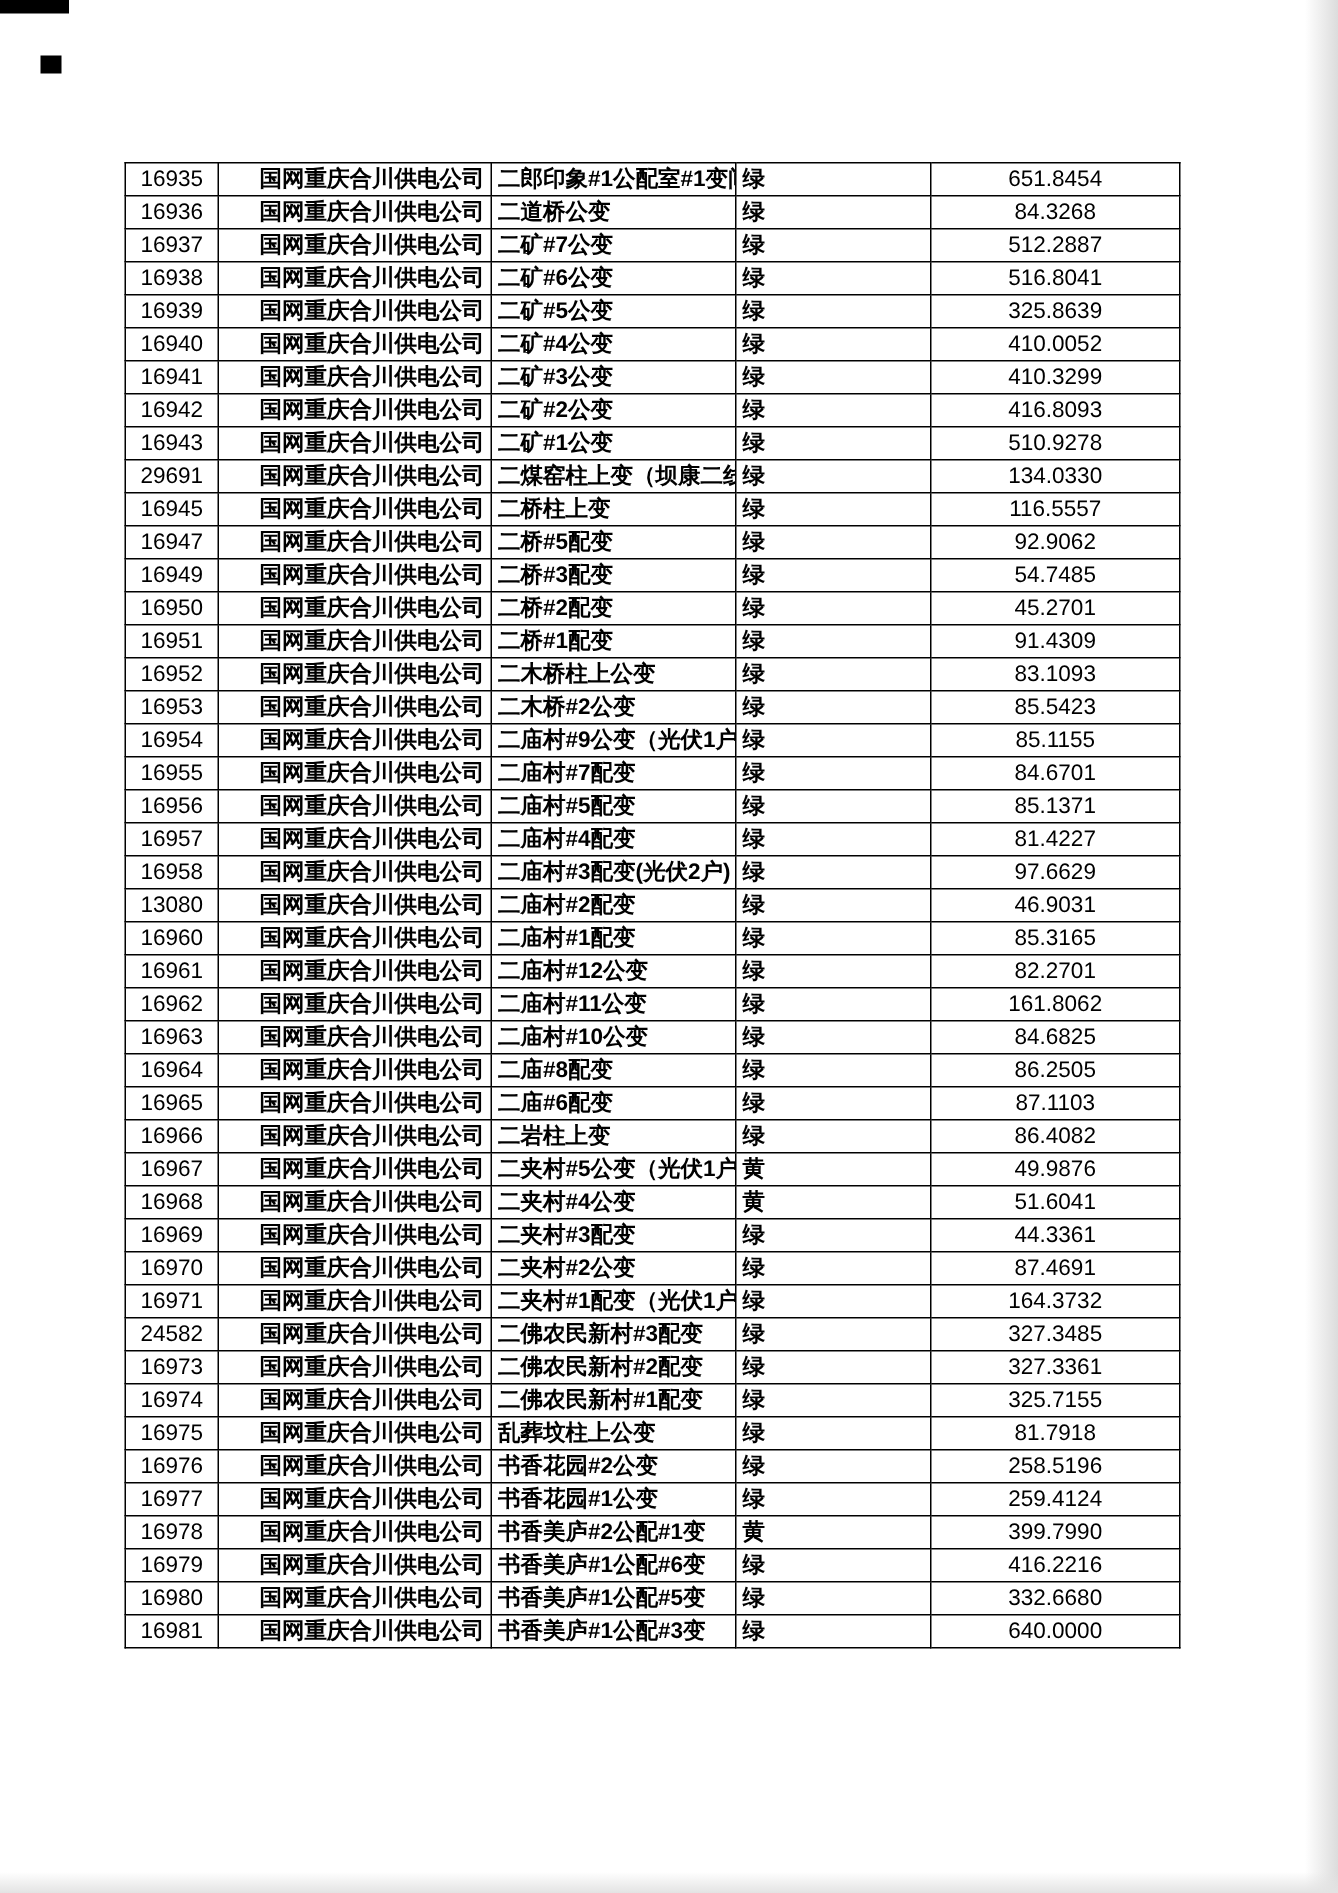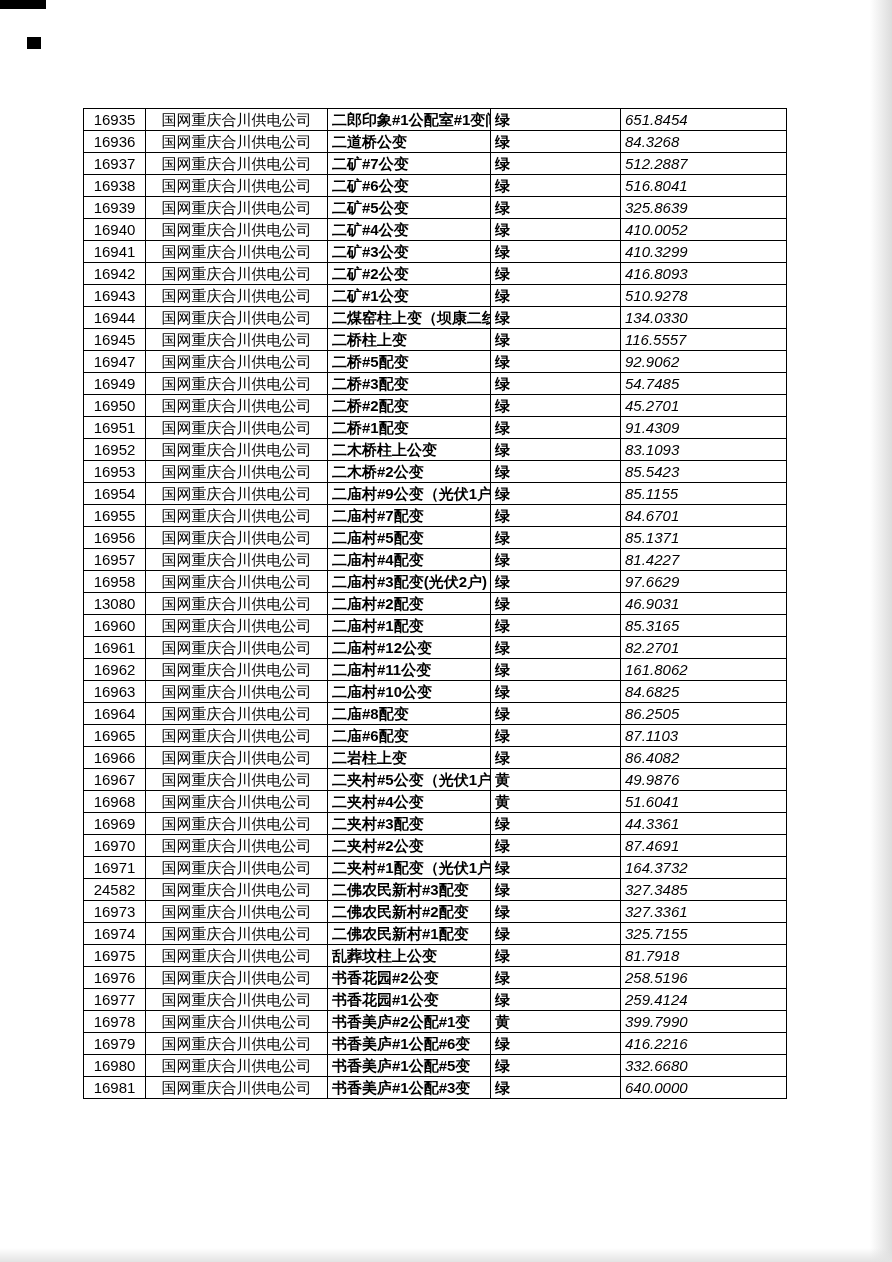--- a/index.html
+++ b/index.html
@@ -40,24 +40,24 @@
     border:1px solid #000;
     height:21.44px;
     font-size:15px;
     line-height:21px;
     vertical-align:middle;
     white-space:nowrap;
     overflow:hidden;
     padding:0 4px;
   }
   td.col-id      { width:62px;  text-align:center; font-size:14px; }
-  td.col-company { width:182px; font-weight:normal; text-align:center; }
+  td.col-company { width:182px; font-weight:bold; text-align:right; }
   td.col-station { width:163px; font-weight:bold; text-align:left; }
   td.col-status  { width:130px; font-weight:bold; text-align:left; padding-left:7px; }
-  td.col-value   { width:166px; text-align:left; font-size:14px;font-style:italic; }
+  td.col-value   { width:166px; text-align:center; font-size:14px; }
 </style>
 </head>
 <body>
 
 <div class="page">
   <div class="artifact-bar"></div>
   <div class="artifact-mark"></div>
 
   <table class="data-table">
     <colgroup>
@@ -125,21 +125,21 @@
           <td class="col-value">416.8093</td>
         </tr>
         <tr>
           <td class="col-id">16943</td>
           <td class="col-company">国网重庆合川供电公司</td>
           <td class="col-station">二矿#1公变</td>
           <td class="col-status">绿</td>
           <td class="col-value">510.9278</td>
         </tr>
         <tr>
-          <td class="col-id">16944</td>
+          <td class="col-id">29691</td>
           <td class="col-company">国网重庆合川供电公司</td>
           <td class="col-station">二煤窑柱上变（坝康二线光</td>
           <td class="col-status">绿</td>
           <td class="col-value">134.0330</td>
         </tr>
         <tr>
           <td class="col-id">16945</td>
           <td class="col-company">国网重庆合川供电公司</td>
           <td class="col-station">二桥柱上变</td>
           <td class="col-status">绿</td>

